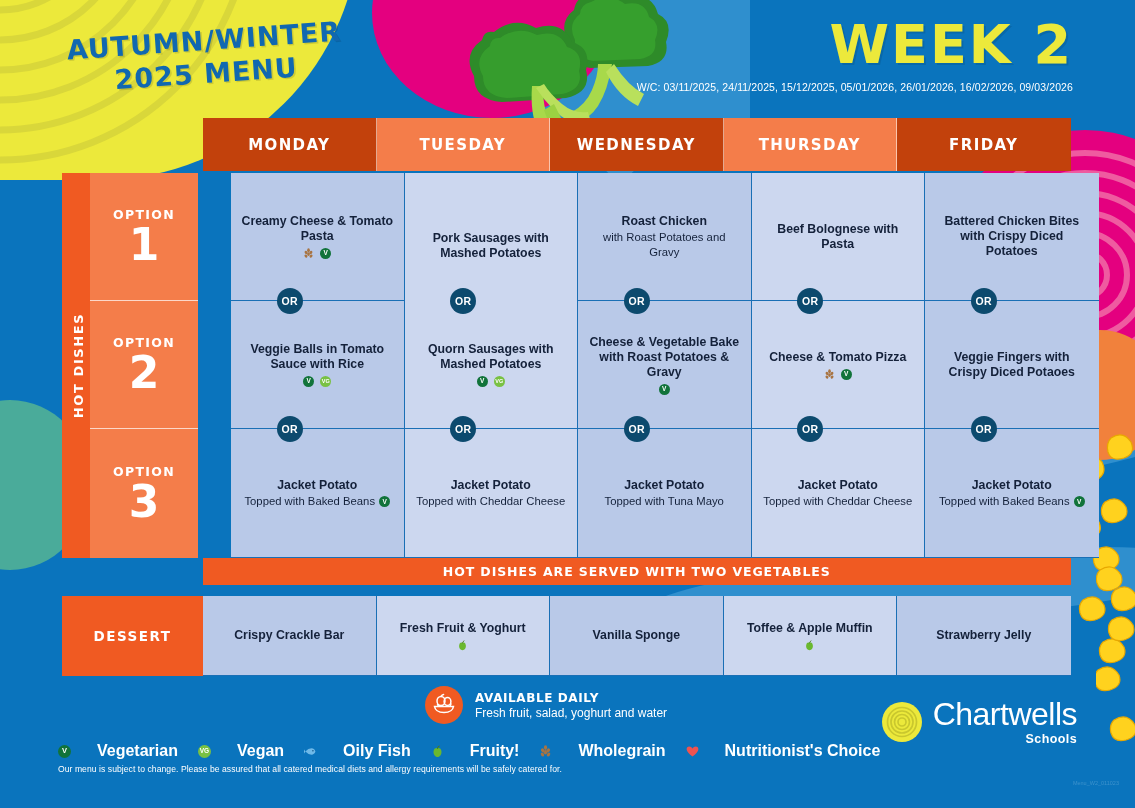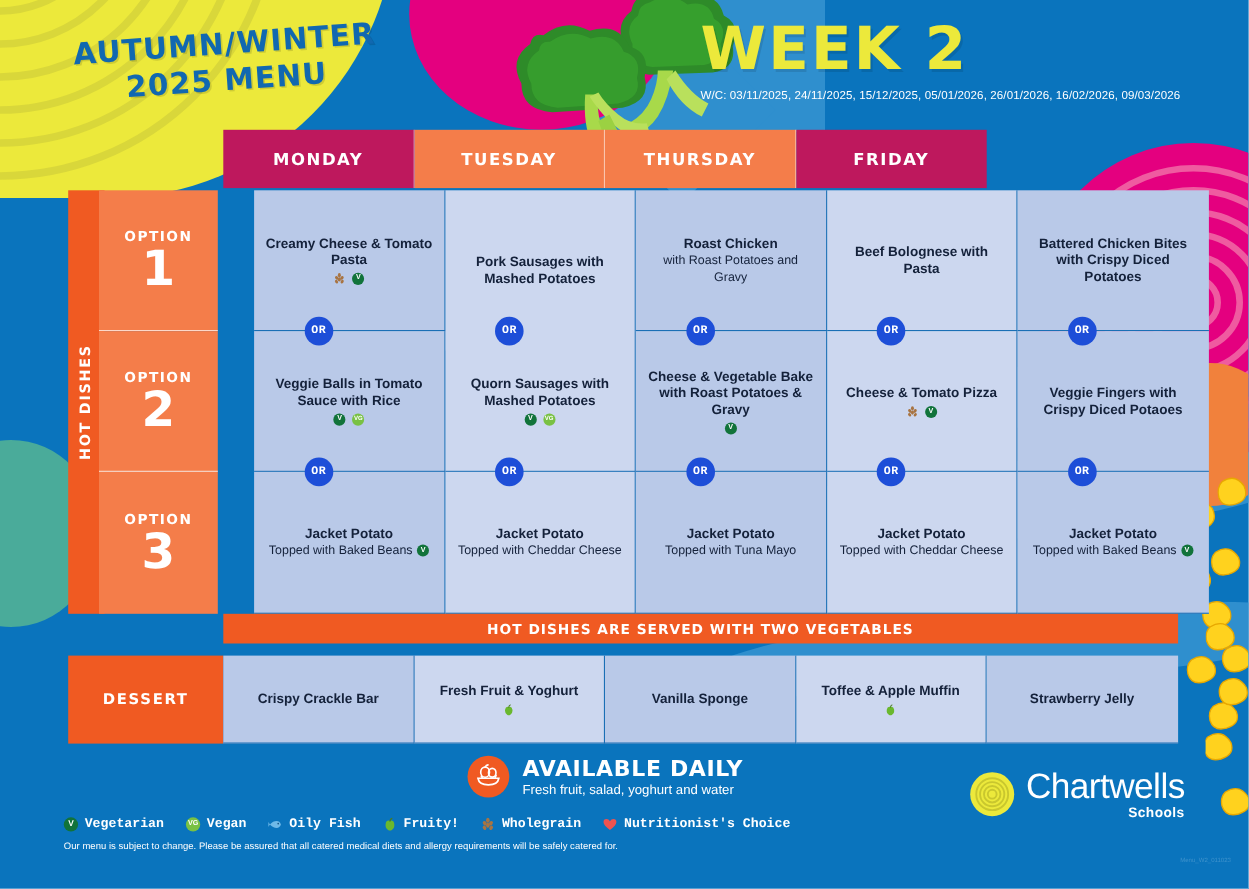--- a/index.html
+++ b/index.html
@@ -76,21 +76,21 @@
   }
   .title-line {
     font-family: "DejaVu Sans", sans-serif;
     font-weight: bold; font-size: 27px;
     color: #1168b0; letter-spacing: 1px;
     line-height: 1.24;
     text-shadow: 1.5px 1.5px 0 rgba(0,0,0,.12);
   }
   .week-block {
     position: absolute; right: 62px; top: 18px;
-    z-index: 7; text-align: left;
+    z-index: 7; text-align: right;
   }
   .week-title {
     font-family: "DejaVu Sans", sans-serif;
     font-weight: bold; font-size: 54px; color: #ece93b;
     letter-spacing: 2px; line-height: 1;
     text-shadow: 2px 2px 0 rgba(0,0,0,.10);
   }
   .week-dates {
     margin-top: 9px; font-size: 10.5px; color: #ffffff;
     letter-spacing: .1px; font-family: "Liberation Sans", sans-serif;
@@ -101,21 +101,21 @@
 
   .dayhead-row { position: absolute; left: 141px; top: 0; display: flex; }
   .dayhead {
     width: 173.5px; height: 53px;
     display: flex; align-items: center; justify-content: center;
     font-family: "DejaVu Sans", sans-serif;
     font-weight: bold; font-size: 15px; color: #fff;
     letter-spacing: 1.4px;
     border-right: 1px solid rgba(255,255,255,.55);
   }
-  .dayhead.dark { background: #be185d; }
+  .dayhead.dark { background: #c2410c; }
   .dayhead.light { background: #f47d4a; }
   .dayhead:last-child { border-right: none; }
 
   
   .hot-bar {
     position: absolute; left: 0; top: 55px;
     width: 33px; height: 385px;
     background: #f05a22;
     display: flex; align-items: center; justify-content: center;
   }
@@ -180,23 +180,23 @@
   .bdg-vg { background: #79c143; font-size: 5.5px; }
   .bdg-wg { background: transparent; }
   .bdg-fr { background: transparent; }
   .bdg-hf { background: transparent; }
   .bdg-of { background: transparent; }
 
   
   .or-badge {
     position: absolute; z-index: 12;
     width: 26px; height: 26px; border-radius: 50%;
-    background: #1d4ed8;
+    background: #0c4a6e;
     display: flex; align-items: center; justify-content: center;
-    font-family: Liberation Mono, monospace;
+    font-family: Liberation Sans, sans-serif;
     font-weight: bold; font-size: 10.5px; color: #fff; letter-spacing: .5px;
   }
 
   .veg-banner {
     position: absolute; left: 141px; top: 440px;
     width: 867.5px; height: 27px;
     background: #f05a22;
     display: flex; align-items: center; justify-content: center;
     font-family: "DejaVu Sans", sans-serif;
     font-weight: bold; font-size: 12.5px; color: #fff; letter-spacing: .9px;
@@ -215,38 +215,38 @@
   .available {
     position: absolute; left: 425px; top: 686px; z-index: 9;
     display: flex; align-items: center; gap: 12px;
   }
   .avail-icon {
     width: 38px; height: 38px; border-radius: 50%; background: #f05a22;
     display: flex; align-items: center; justify-content: center;
   }
   .avail-title {
     font-family: "DejaVu Sans", sans-serif;
-    font-weight: bold; font-size: 20px; color: #fff; letter-spacing: .6px;
+    font-weight: bold; font-size: 12px; color: #fff; letter-spacing: .6px;
   }
   .avail-sub { font-size: 12px; color: #fff; margin-top: 1px; }
 
   .logo { position: absolute; right: 58px; top: 698px; z-index: 9;
           display: flex; align-items: center; gap: 10px; }
   .logo-txt { color: #fff; font-family: "Liberation Sans", sans-serif; }
   .logo-name { font-size: 32px; font-weight: normal; line-height: 1; letter-spacing: -.5px; }
   .logo-sub { font-size: 12.5px; font-weight: bold; text-align: right; margin-top: 2px; letter-spacing: .4px; }
 
   .legend {
     position: absolute; left: 58px; top: 742px; z-index: 9;
     display: flex; align-items: center; gap: 20px;
   }
   .legend-item { display: flex; align-items: center; gap: 6px; }
   .legend-lbl {
-    font-family: Liberation Mono, monospace;
-    font-weight: bold; font-size: 12px; color: #fff;
+    font-family: Liberation Sans, sans-serif;
+    font-weight: bold; font-size: 16px; color: #fff; margin-left: 20px;
   }
   .legend .bdg { width: 13px; height: 13px; font-size: 7.5px; }
   .legend .bdg-vg { font-size: 6.5px; }
 
   .disclaimer {
     position: absolute; left: 58px; top: 764px; z-index: 9;
     font-size: 8.6px; color: #fff; letter-spacing: .05px;
   }
   .code {
     position: absolute; right: 16px; top: 780px; z-index: 9;
@@ -333,20 +333,21 @@
   <div class="week-block">
     <div class="week-title">WEEK 2</div>
     <div class="week-dates">W/C: 03/11/2025, 24/11/2025, 15/12/2025, 05/01/2026, 26/01/2026, 16/02/2026, 09/03/2026</div>
   </div>
 
   <div class="menu-wrap">
 
     <div class="dayhead-row" id="dayheads">
         <div class="dayhead dark">MONDAY</div>
         <div class="dayhead light">TUESDAY</div>
+        <div class="dayhead dark">WEDNESDAY</div>
         <div class="dayhead light">THURSDAY</div>
         <div class="dayhead dark">FRIDAY</div>
       </div>
 
     <div class="hot-bar">
       <span>HOT DISHES</span>
     </div>
 
     <div class="opt-col" id="optcol">
         <div class="opt-cell" style="height:128px">

